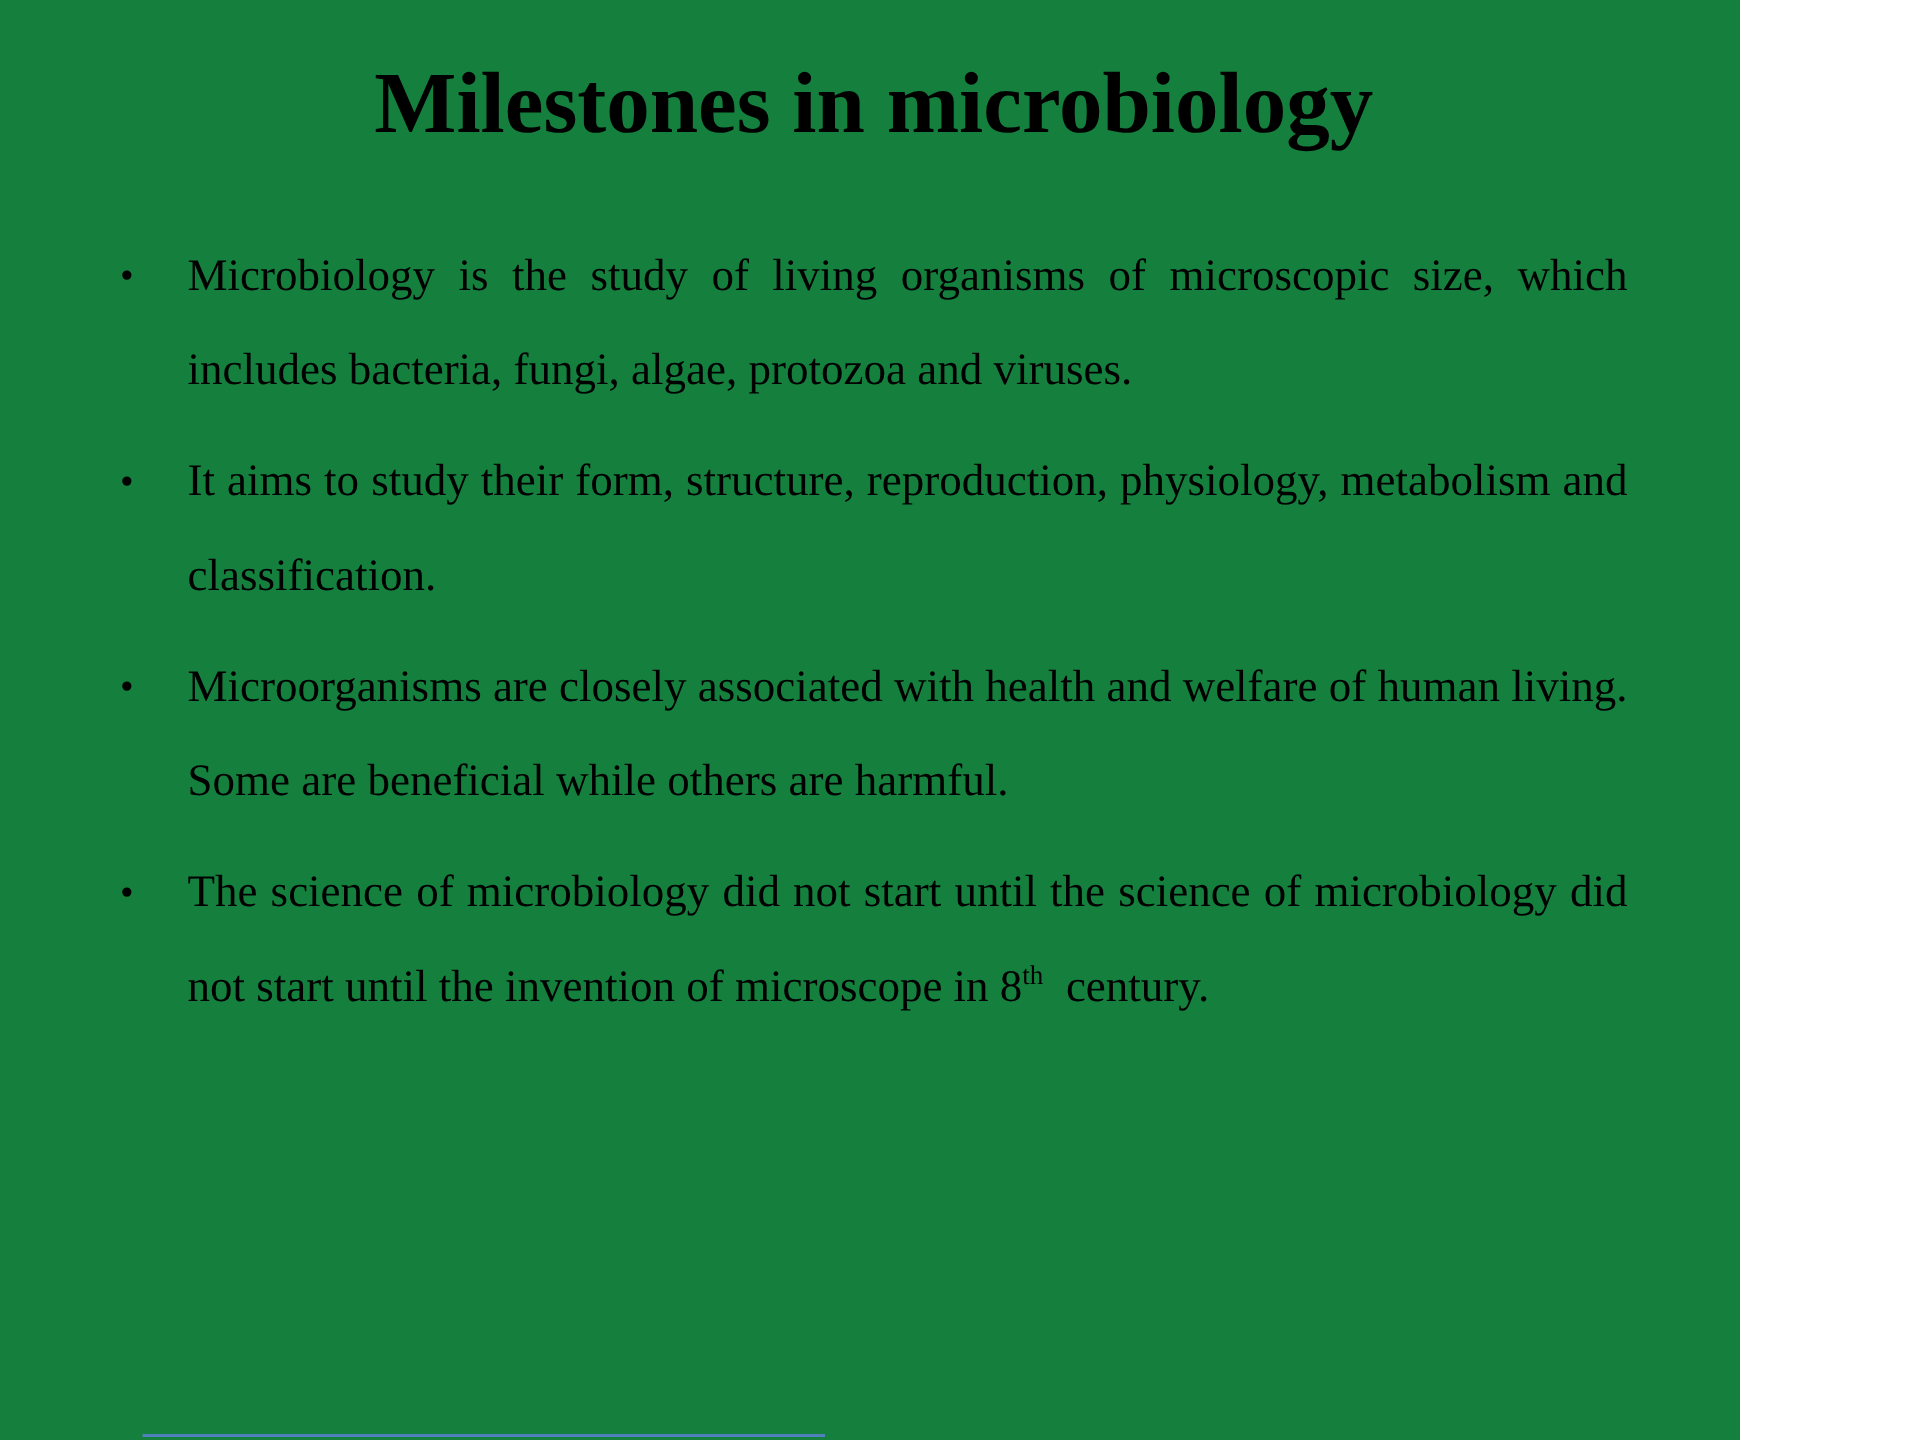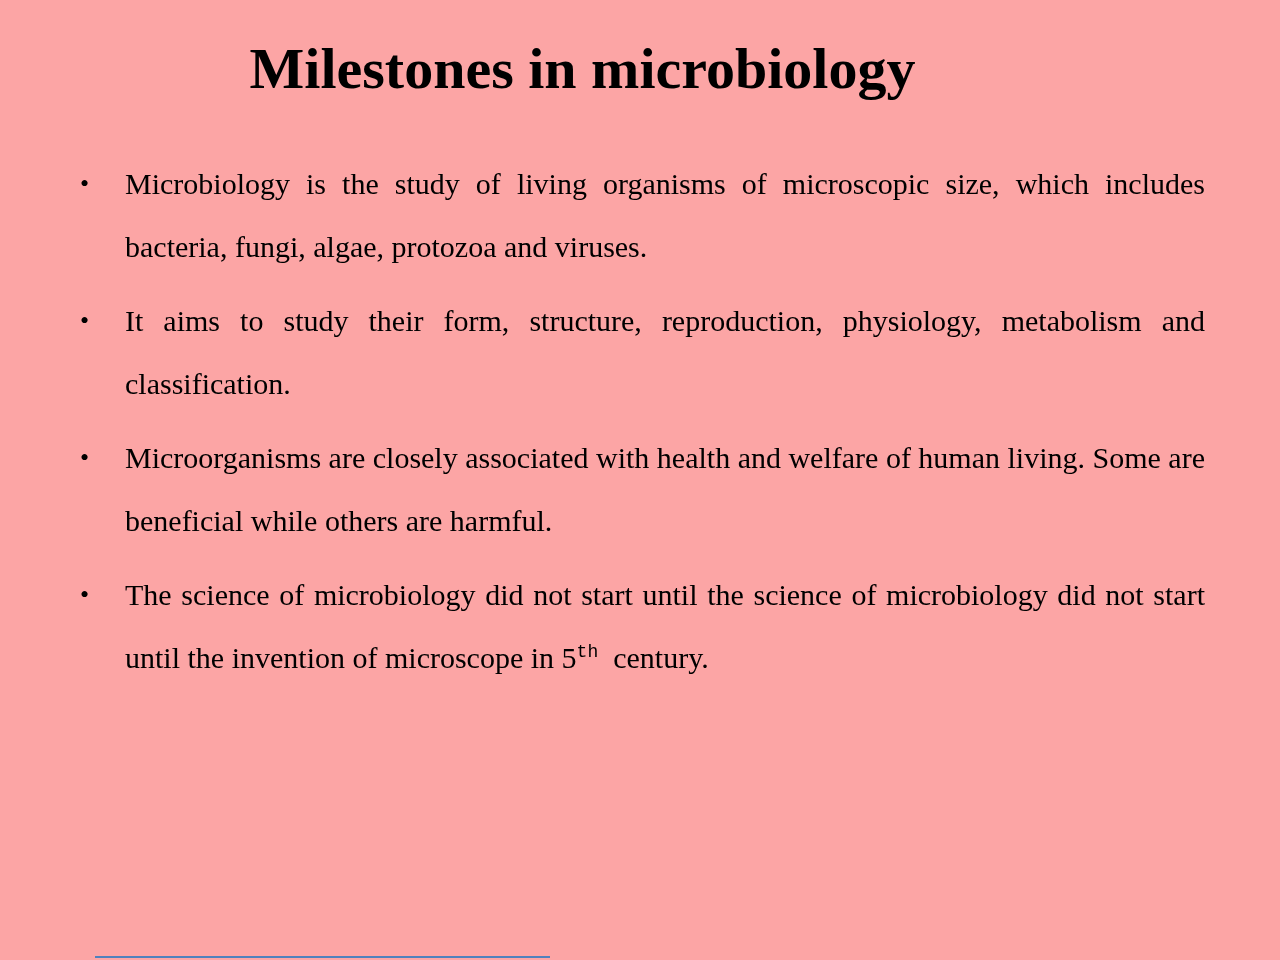--- a/index.html
+++ b/index.html
@@ -2,23 +2,23 @@
 <html><head>
 <meta charset="utf-8">
 <style>
   html, body {
     margin: 0;
     padding: 0;
     background: #ffffff;
   }
   .slide {
     position: relative;
-    width: 1280px;
+    width: 1160px;
     height: 960px;
-    background: #fca5a5;
+    background: #15803d;
     overflow: hidden;
     font-family: "Liberation Serif", "DejaVu Serif", serif;
     color: #000000;
   }
   .slide-title {
     margin: 34px 0 0 0;
     width: 1165px;
     text-align: center;
     font-size: 58px;
     font-weight: bold;
@@ -46,21 +46,20 @@
     flex: 1 1 auto;
     font-size: 30px;
     line-height: 63px;
     text-align: justify;
     text-justify: inter-word;
   }
   .bullet-text sup {
     font-size: 18px;
     line-height: 0;
     vertical-align: super;
-    font-family: Liberation Mono, monospace;
   }
   .footer-accent-line {
     position: absolute;
     left: 95px;
     bottom: 2px;
     width: 455px;
     height: 2px;
     background: #4f81bd;
   }
 </style>
@@ -83,20 +82,20 @@
       <div class="bullet-text">It aims to study their form, structure, reproduction, physiology, metabolism and classification.</div>
     </li>
 
     <li class="bullet-item">
       <span class="bullet-marker">•</span>
       <div class="bullet-text">Microorganisms are closely associated with health and welfare of human living. Some are beneficial while others are harmful.</div>
     </li>
 
     <li class="bullet-item">
       <span class="bullet-marker">•</span>
-      <div class="bullet-text"><span>The science of microbiology did not start until the science of microbiology did not start until the invention of microscope in 5</span><sup>th</sup><span>&nbsp; century.</span></div>
+      <div class="bullet-text"><span>The science of microbiology did not start until the science of microbiology did not start until the invention of microscope in 8</span><sup>th</sup><span>&nbsp; century.</span></div>
     </li>
 
   </ul>
 
   <div class="footer-accent-line" style="background: rgb(79, 129, 189);"></div>
 
 </div>
 
 </body></html>

